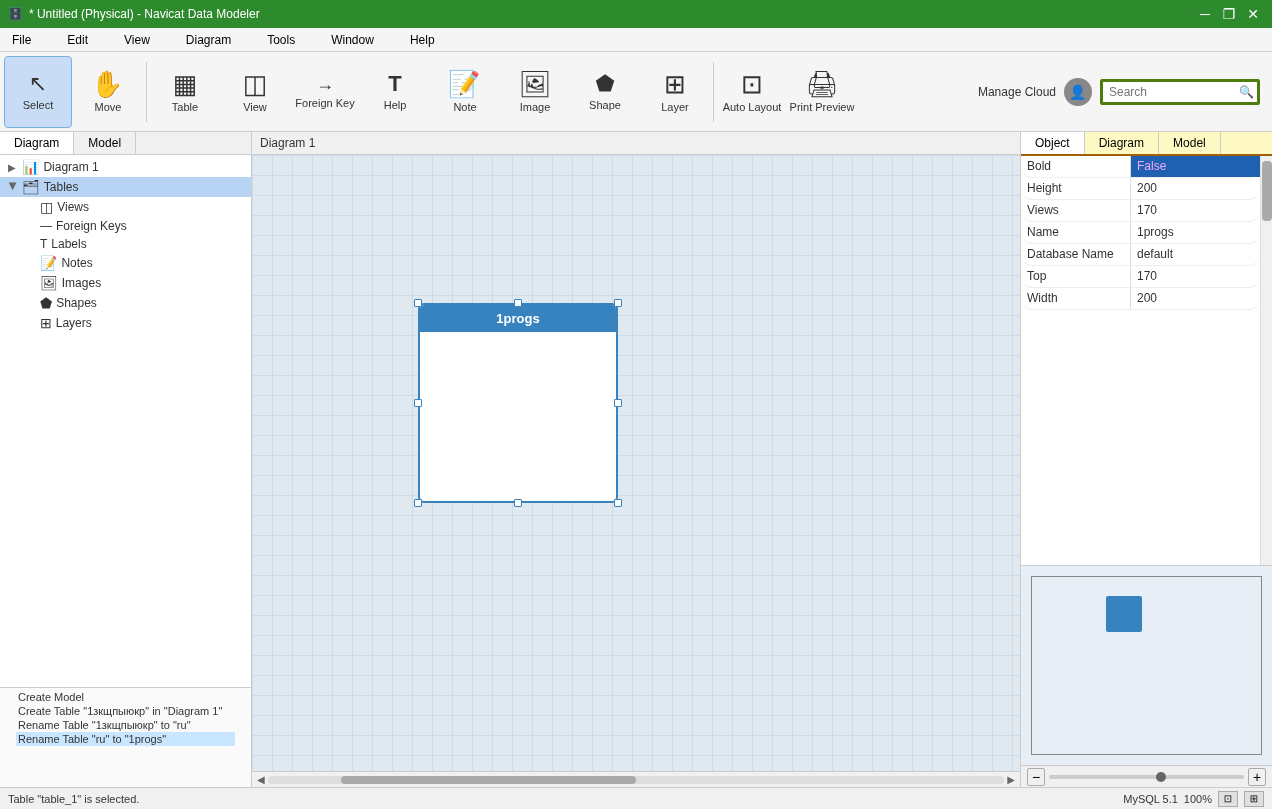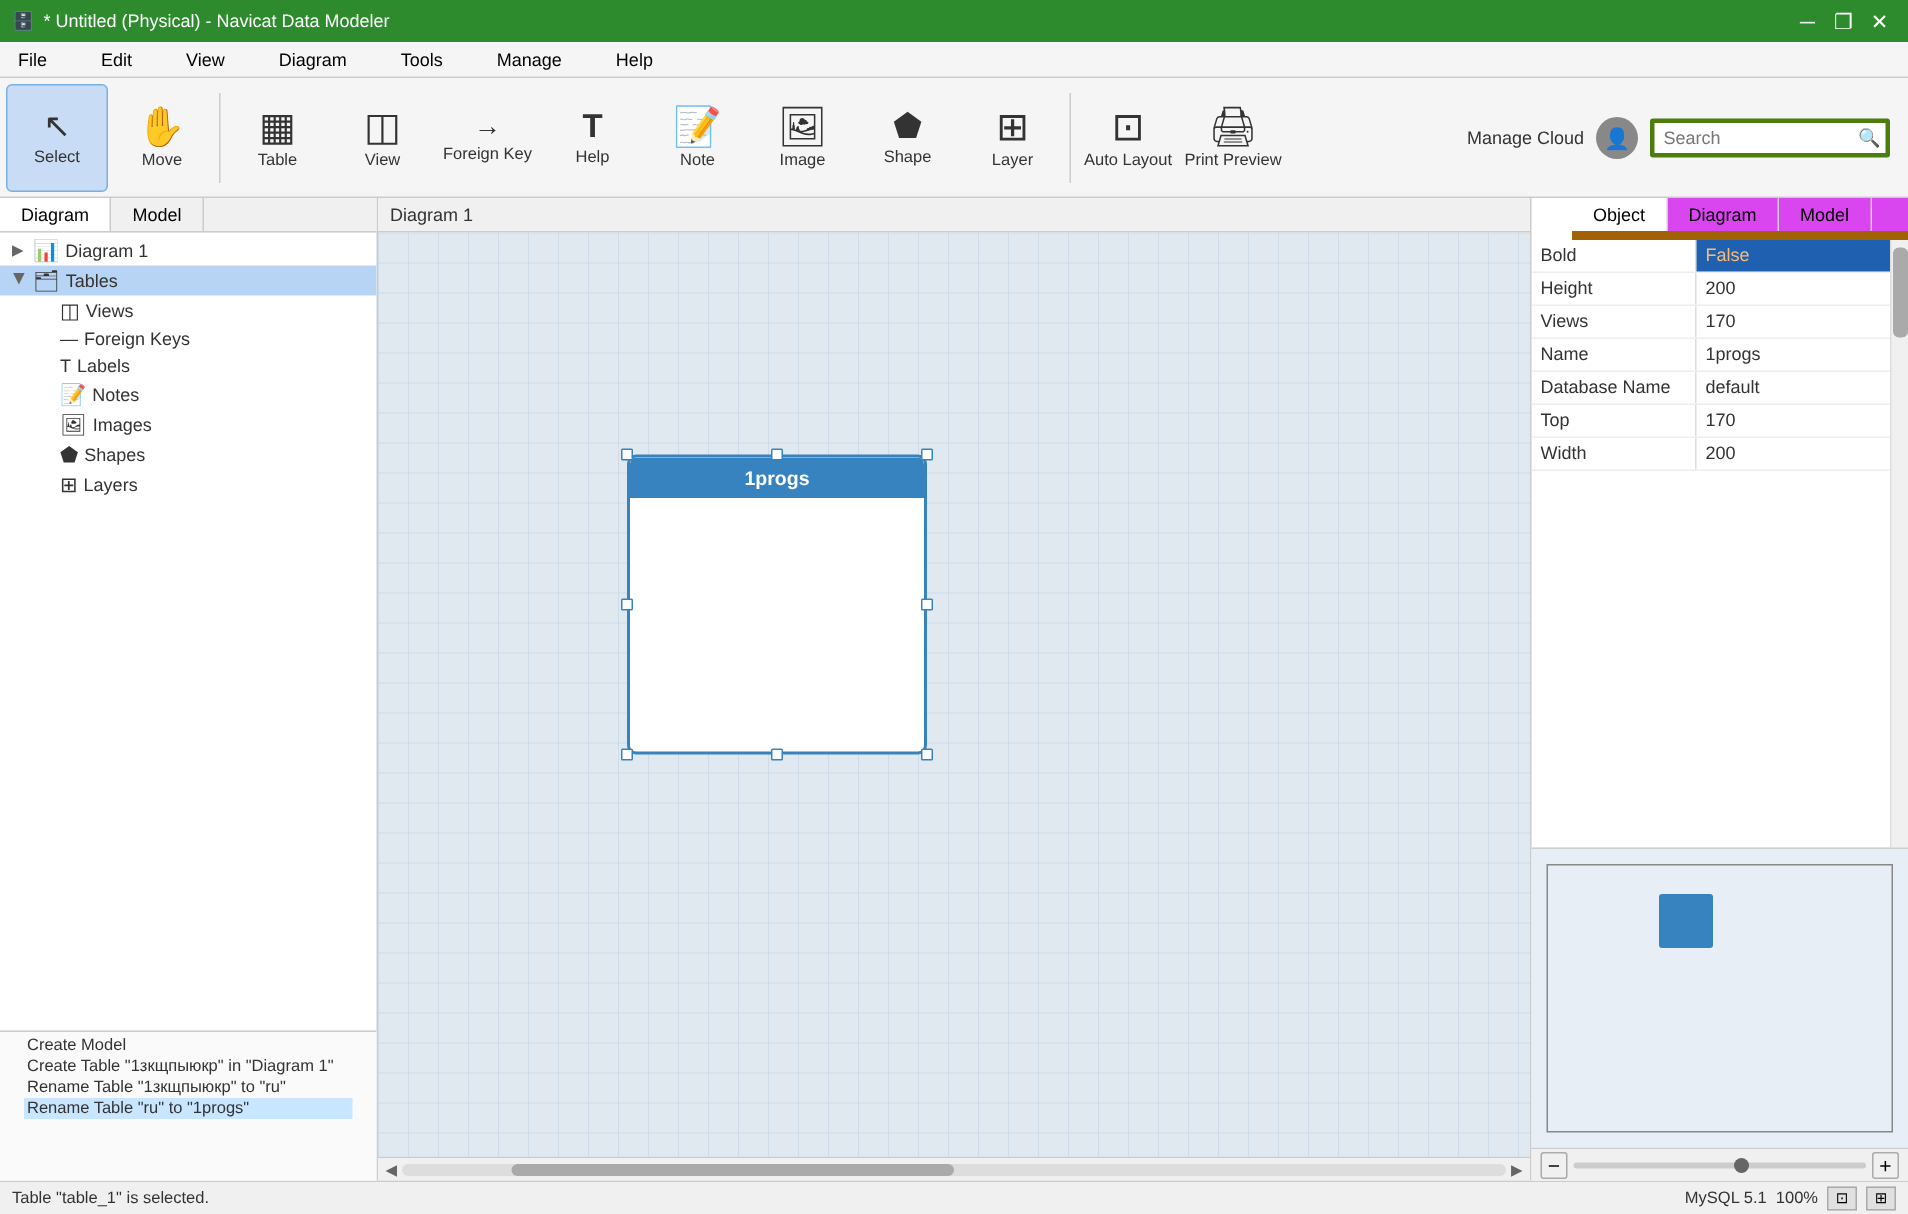--- a/index.html
+++ b/index.html
@@ -213,54 +213,54 @@
     
     #right-panel {
       width: 252px;
       background: #fff;
       border-left: 1px solid #ccc;
       display: flex;
       flex-direction: column;
     }
     #right-tabs {
       display: flex;
-      border-bottom: 6px solid #a16207;
-      background: #d946ef;
-      margin-left: 27px;
+      border-bottom: 2px solid #a16207;
+      background: #fef9c3;
     }
     .right-tab {
       padding: 4px 14px; cursor: pointer; font-size: 12px;
       border-right: 1px solid #ccc;
     }
     .right-tab.active { background: white; }
     #properties-table {
       flex: 1;
       overflow-y: auto;
     }
     .prop-row {
       display: flex;
       border-bottom: 1px solid #eee;
       min-height: 22px;
+      border-radius: 11px;
     }
     .prop-key {
       width: 110px; min-width: 110px;
       padding: 3px 6px;
       font-size: 12px;
       color: #333;
       border-right: 1px solid #ddd;
     }
     .prop-val {
       flex: 1;
       padding: 3px 6px;
       font-size: 12px;
       color: #333;
     }
     .prop-val.bold-false {
       background: #2060b0;
-      color: #fdba74;
+      color: #f0abfc;
     }
     .color-swatch {
       display: inline-block; width: 12px; height: 12px;
       background: #3783C0; border: 1px solid #555;
       vertical-align: middle; margin-right: 4px;
     }
 
     
     #mini-map {
       height: 200px;
@@ -338,21 +338,21 @@
     <button class="title-btn">✕</button>
   </div>
 </div>
 
 <div id="menu-bar">
   <span class="menu-item">File</span>
   <span class="menu-item">Edit</span>
   <span class="menu-item">View</span>
   <span class="menu-item">Diagram</span>
   <span class="menu-item">Tools</span>
-  <span class="menu-item">Manage</span>
+  <span class="menu-item">Window</span>
   <span class="menu-item">Help</span>
 </div>
 
 <div id="toolbar">
   <button class="tool-btn active">
     <span class="tool-icon" style="font-size:22px;">↖</span>
     <span>Select</span>
   </button>
   <button class="tool-btn">
     <span class="tool-icon">✋</span>

